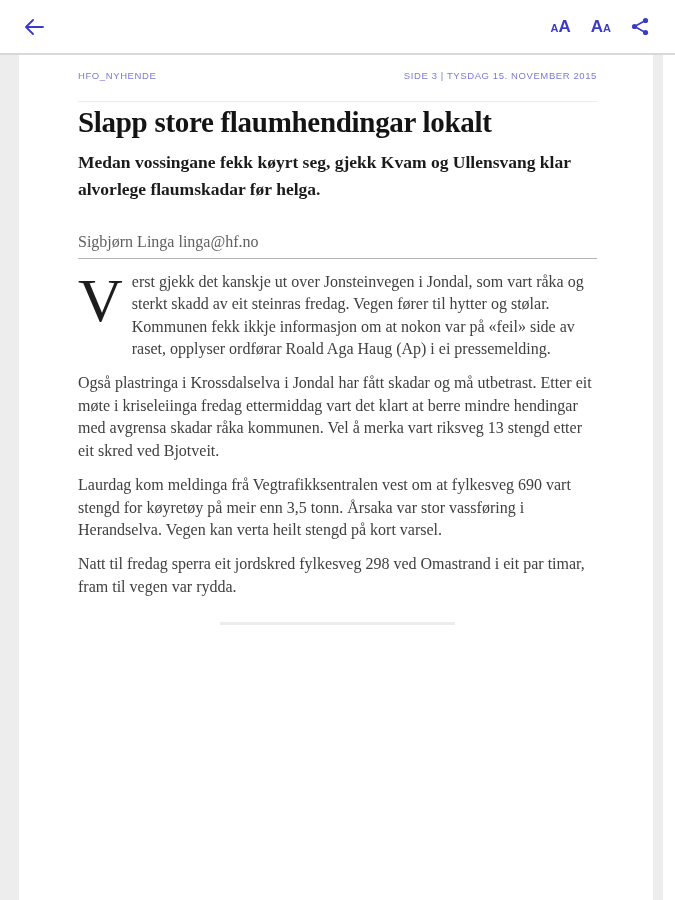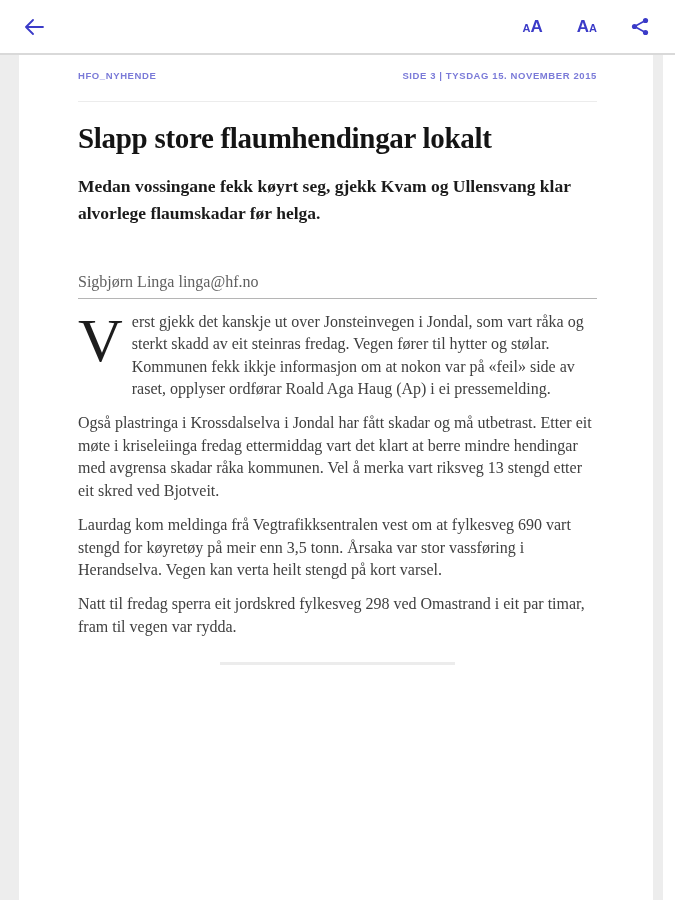--- a/index.html
+++ b/index.html
@@ -12,21 +12,21 @@
     display: flex; align-items: center; justify-content: space-between;
     padding: 0 22px 0 20px;
     border-bottom: 2px solid #d9d9d9;
     font-family: "Liberation Sans", sans-serif;
   }
   .tb-btn {
     background: none; border: none; cursor: pointer;
     color: #3b3bc8; display: flex; align-items: flex-end;
     padding: 4px; line-height: 1;
   }
-  .toolbar-right { display: flex; align-items: center; gap: 26px; }
+  .toolbar-right { display: flex; align-items: center; gap: 12px; }
   .fs-letter-big   { font-size: 17px; font-weight: bold; color: #3b3bc8; }
   .fs-letter-small { font-size: 11px; font-weight: bold; color: #3b3bc8; }
   .back-svg, .share-svg { display: block; }
 
   
   .content {
     height: 845px; background: #ededed;
     display: flex;
   }
   .gutter-left { width: 19px; background: #ededed; flex: none; }
@@ -38,37 +38,36 @@
     padding: 15px 56px 0 59px;
     overflow: hidden;
   }
 
   
   .page-header {
     display: flex; justify-content: space-between; align-items: flex-end;
     font-family: "Liberation Sans", sans-serif;
     font-size: 9.5px; letter-spacing: 0.6px;
     color: #7a7ad8;
-    font-weight: bold;
   }
   .header-rule { border-bottom: 1px solid #ececec; margin-top: 20px; }
 
   
   .article-title {
-    margin-top: 20px;
+    margin-top: 4px;
     font-size: 29px; font-weight: 700; letter-spacing: -0.3px;
     color: #141414; line-height: 1.15;
   }
   .article-lead {
-    margin-top: 18px;
+    margin-top: 10px;
     font-size: 17.5px; font-weight: 700;
     color: #1b1b1b; line-height: 1.5;
   }
   .byline-wrap {
-    margin-top: 47px;
+    margin-top: 31px;
     padding-bottom: 7px;
     border-bottom: 1px solid #b5b5b5;
     font-size: 16px; color: #5f5f5f;
   }
   .article-body { margin-top: 2px; }
   .article-body p {
     font-size: 16px; line-height: 22.4px; color: #404040;
     margin-top: 12px;
     text-rendering: optimizeLegibility;
   }

